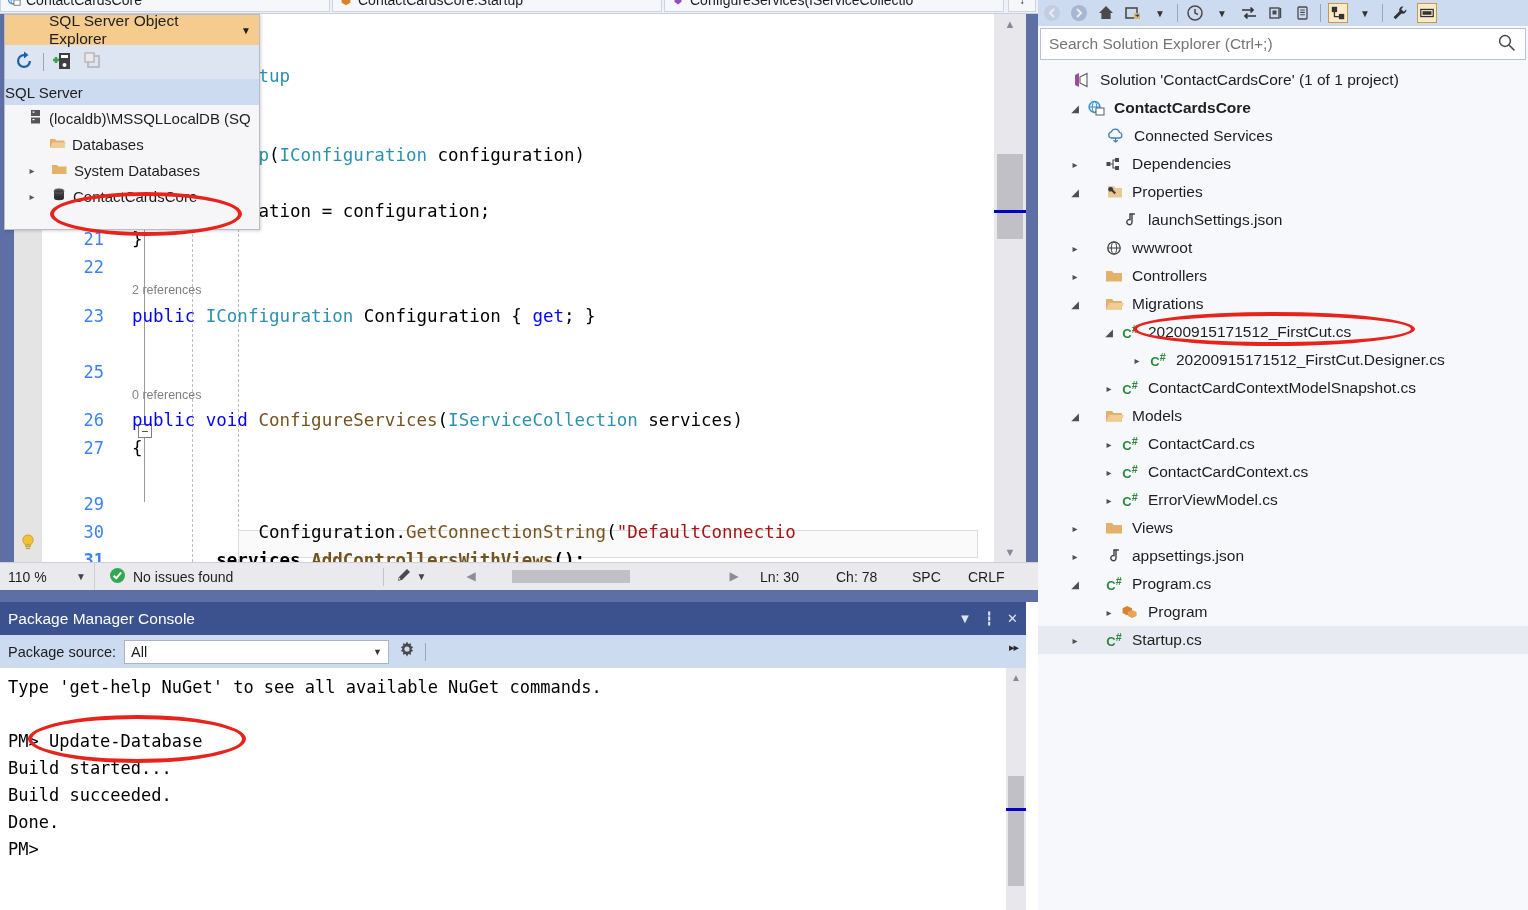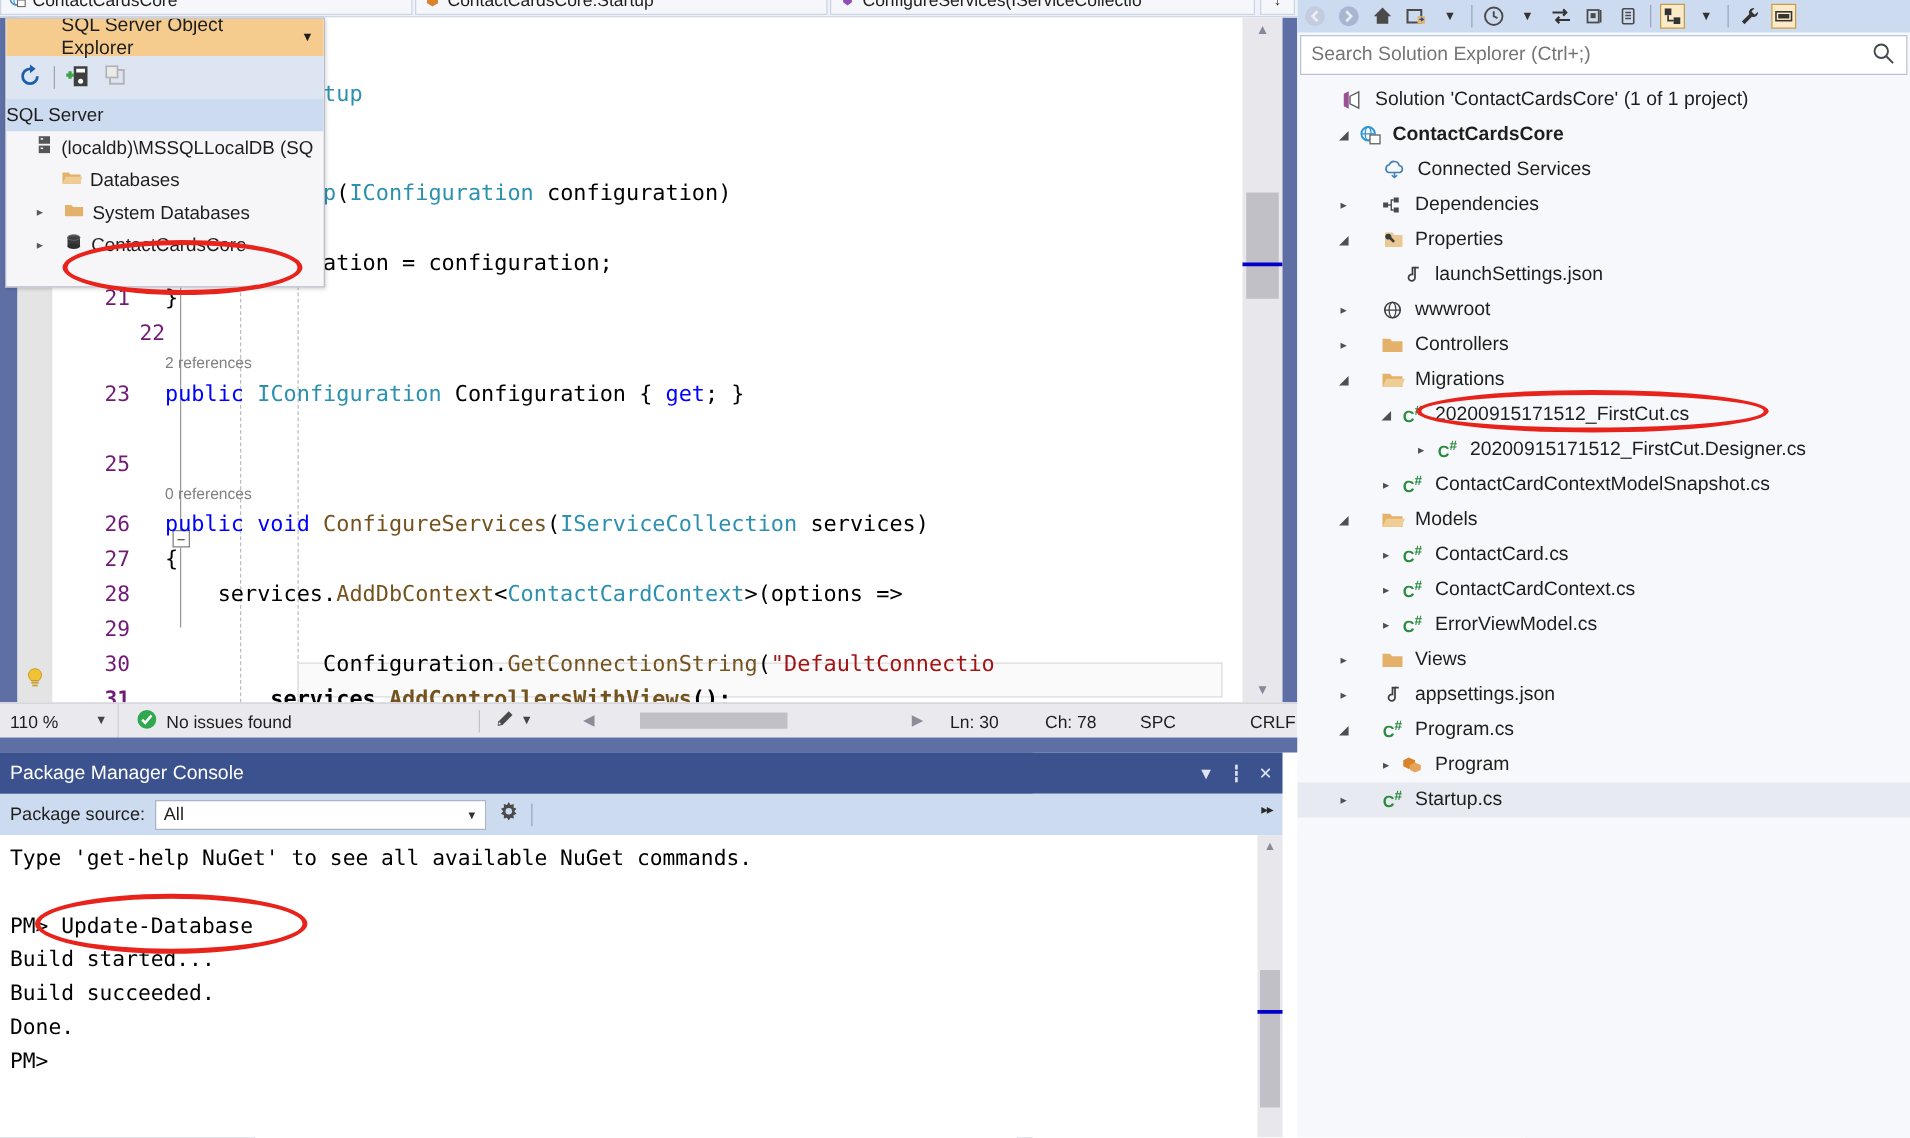--- a/index.html
+++ b/index.html
@@ -49,21 +49,21 @@
     background:#e4e4e4;
   }
   #code-surface {
     position:absolute; left:42px; top:0; right:44px; height:548px;
     background:#ffffff;
   }
   .code-row { position:absolute; left:0; right:0; height:28px; }
   .lnum {
     position:absolute; left:0; width:62px; text-align:right;
     font-family:"DejaVu Sans Mono", monospace; font-size:17px;
-    color:#701a75; line-height:28px;
+    color:#3b82f6; line-height:28px;
   }
   .codetext {
     position:absolute; left:90px; white-space:pre;
     font-family:"DejaVu Sans Mono", monospace; font-size:17.5px;
     color:#000; line-height:28px;
   }
   .reftext {
     position:absolute; left:90px; white-space:pre;
     font-family:"Liberation Sans", sans-serif; font-size:12.5px;
     color:#808080; line-height:16px;
@@ -156,21 +156,21 @@
   #status-hscroll {
     position:absolute; left:460px; top:2px; width:285px; height:22px;
     display:flex; align-items:center;
   }
   #hscroll-track { flex:1; height:13px; background:#eaeaee; position:relative; }
   #hscroll-thumb { position:absolute; left:30px; top:0; width:118px; height:13px; background:#c0c0c6; }
   .hs-arrow { width:22px; text-align:center; color:#8d8d99; font-size:12px; }
   #status-ln { position:absolute; left:760px; }
   #status-ch { position:absolute; left:836px; }
   #status-spc { position:absolute; left:912px; }
-  #status-crlf { position:absolute; left:1000px; }
+  #status-crlf { position:absolute; left:968px; }
   #status-bottom-band {
     position:absolute; left:0; top:590px; width:1038px; height:12px; background:#5d6fa5;
   }
 
   
   #pmc {
     position:absolute; left:0; top:602px; width:826px; height:308px;
     background:#5d6fa5;
   }
   #pmc-title {
@@ -300,21 +300,21 @@
       <div class="code-row" style="top:183px;">
         <span class="codetext"><span class="pln">    Configuration = configuration;</span></span>
       </div>
       <div class="code-row" style="top:211px;">
         <span class="codetext"><span class="pln">}</span></span>
       </div>
 
       <div class="code-row" style="top:211px;">
         <span class="lnum">21</span>
       </div>
-      <div class="code-row" style="top:239px;margin-left:28px;">
+      <div class="code-row" style="top:239px;">
         <span class="lnum">22</span>
       </div>
 
       <div class="code-row" style="top:265px;">
         <span class="reftext" style="line-height:22px;">2 references</span>
       </div>
       <div class="code-row" style="top:288px;">
         <span class="lnum">23</span>
         <span class="codetext"><span class="kw">public </span><span class="typ">IConfiguration</span><span class="pln"> Configuration { </span><span class="kw">get</span><span class="pln">; }</span></span>
       </div>
@@ -324,24 +324,20 @@
       <div class="code-row" style="top:370px;">
         <span class="reftext" style="line-height:22px;">0 references</span>
       </div>
       <div class="code-row" style="top:392px;">
         <span class="lnum">26</span>
         <span class="codetext"><span class="kw">public void </span><span class="mth">ConfigureServices</span><span class="pln">(</span><span class="typ">IServiceCollection</span><span class="pln"> services)</span></span>
       </div>
       <div class="code-row" style="top:420px;">
         <span class="lnum">27</span>
         <span class="codetext"><span class="pln">{</span></span>
-      </div>
-      <div class="code-row" style="top:448px;">
-        <span class="lnum">28</span>
-        <span class="codetext"><span class="pln">    services.</span><span class="mth">AddDbContext</span><span class="pln">&lt;</span><span class="typ">ContactCardContext</span><span class="pln">&gt;(options =&gt;</span></span>
       </div>
       <div class="code-row" style="top:476px;">
         <span class="lnum">29</span>
       </div>
       <div class="code-row" style="top:504px;">
         <span class="lnum">30</span>
         <span class="codetext"><span class="pln">            Configuration.</span><span class="mth">GetConnectionString</span><span class="pln">(</span><span class="str">"DefaultConnectio</span></span>
       </div>
       <div class="code-row" style="top:532px; overflow:hidden; height:16px;font-weight:bold;">
         <span class="lnum">31</span>

